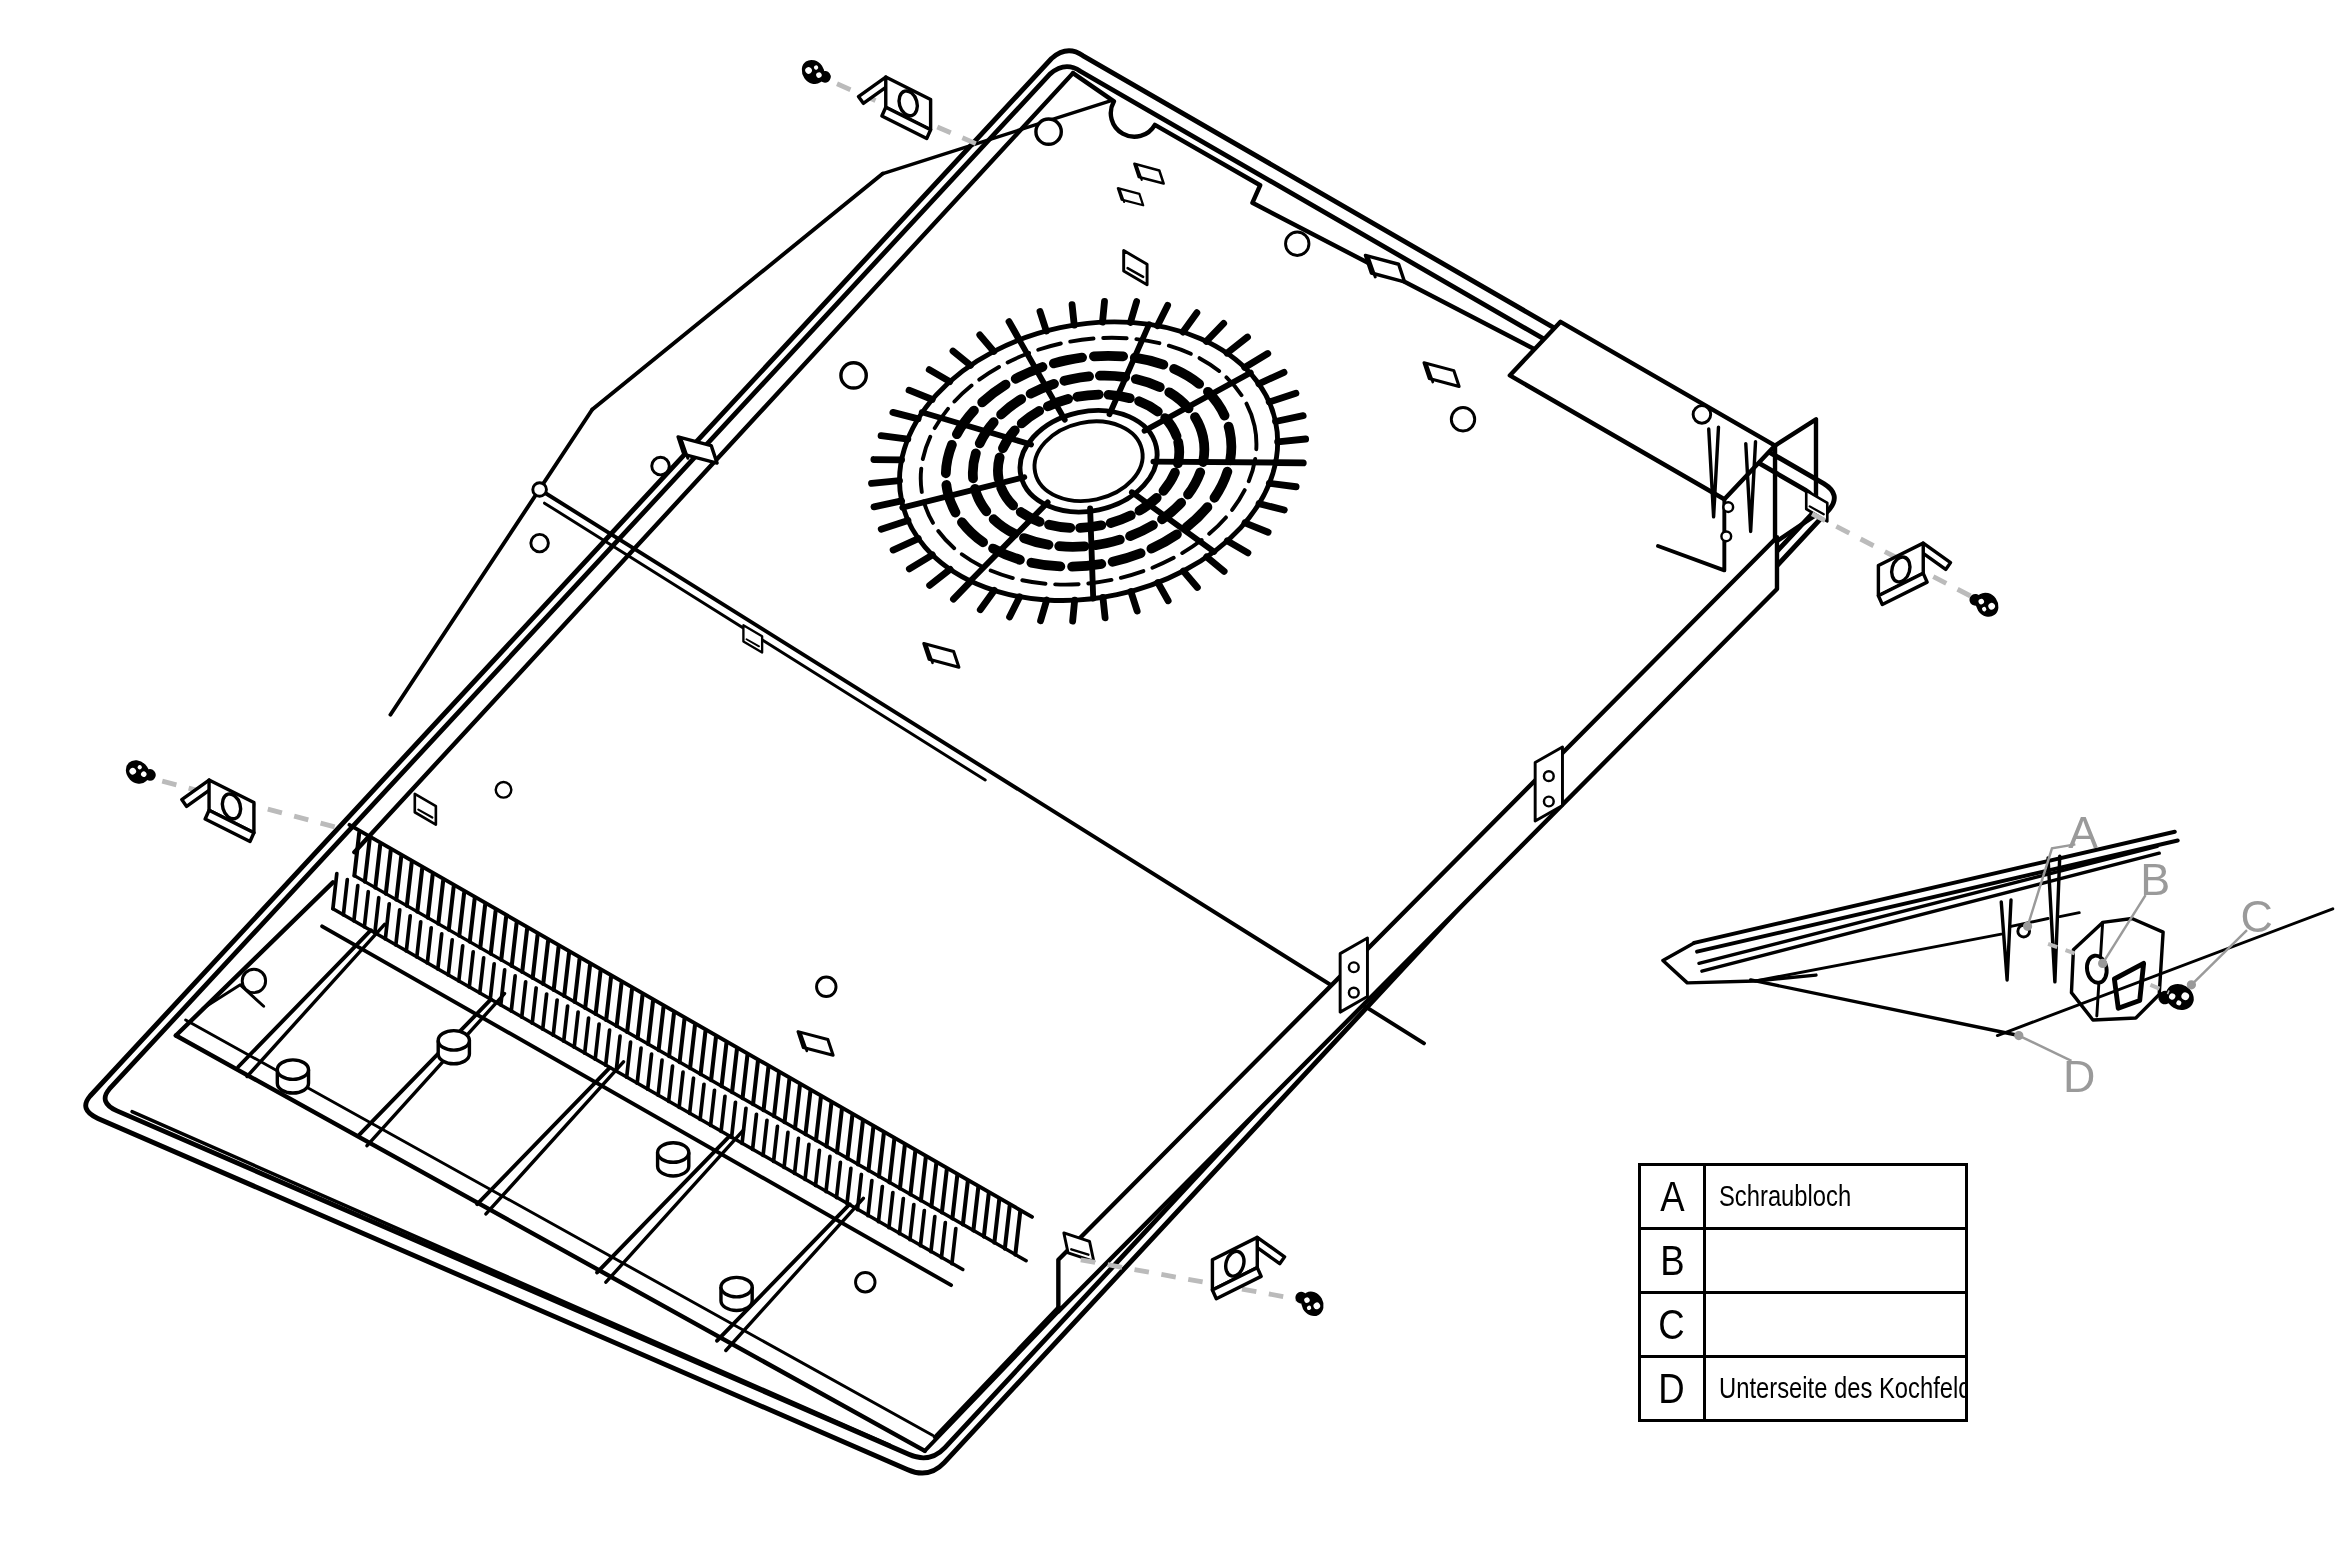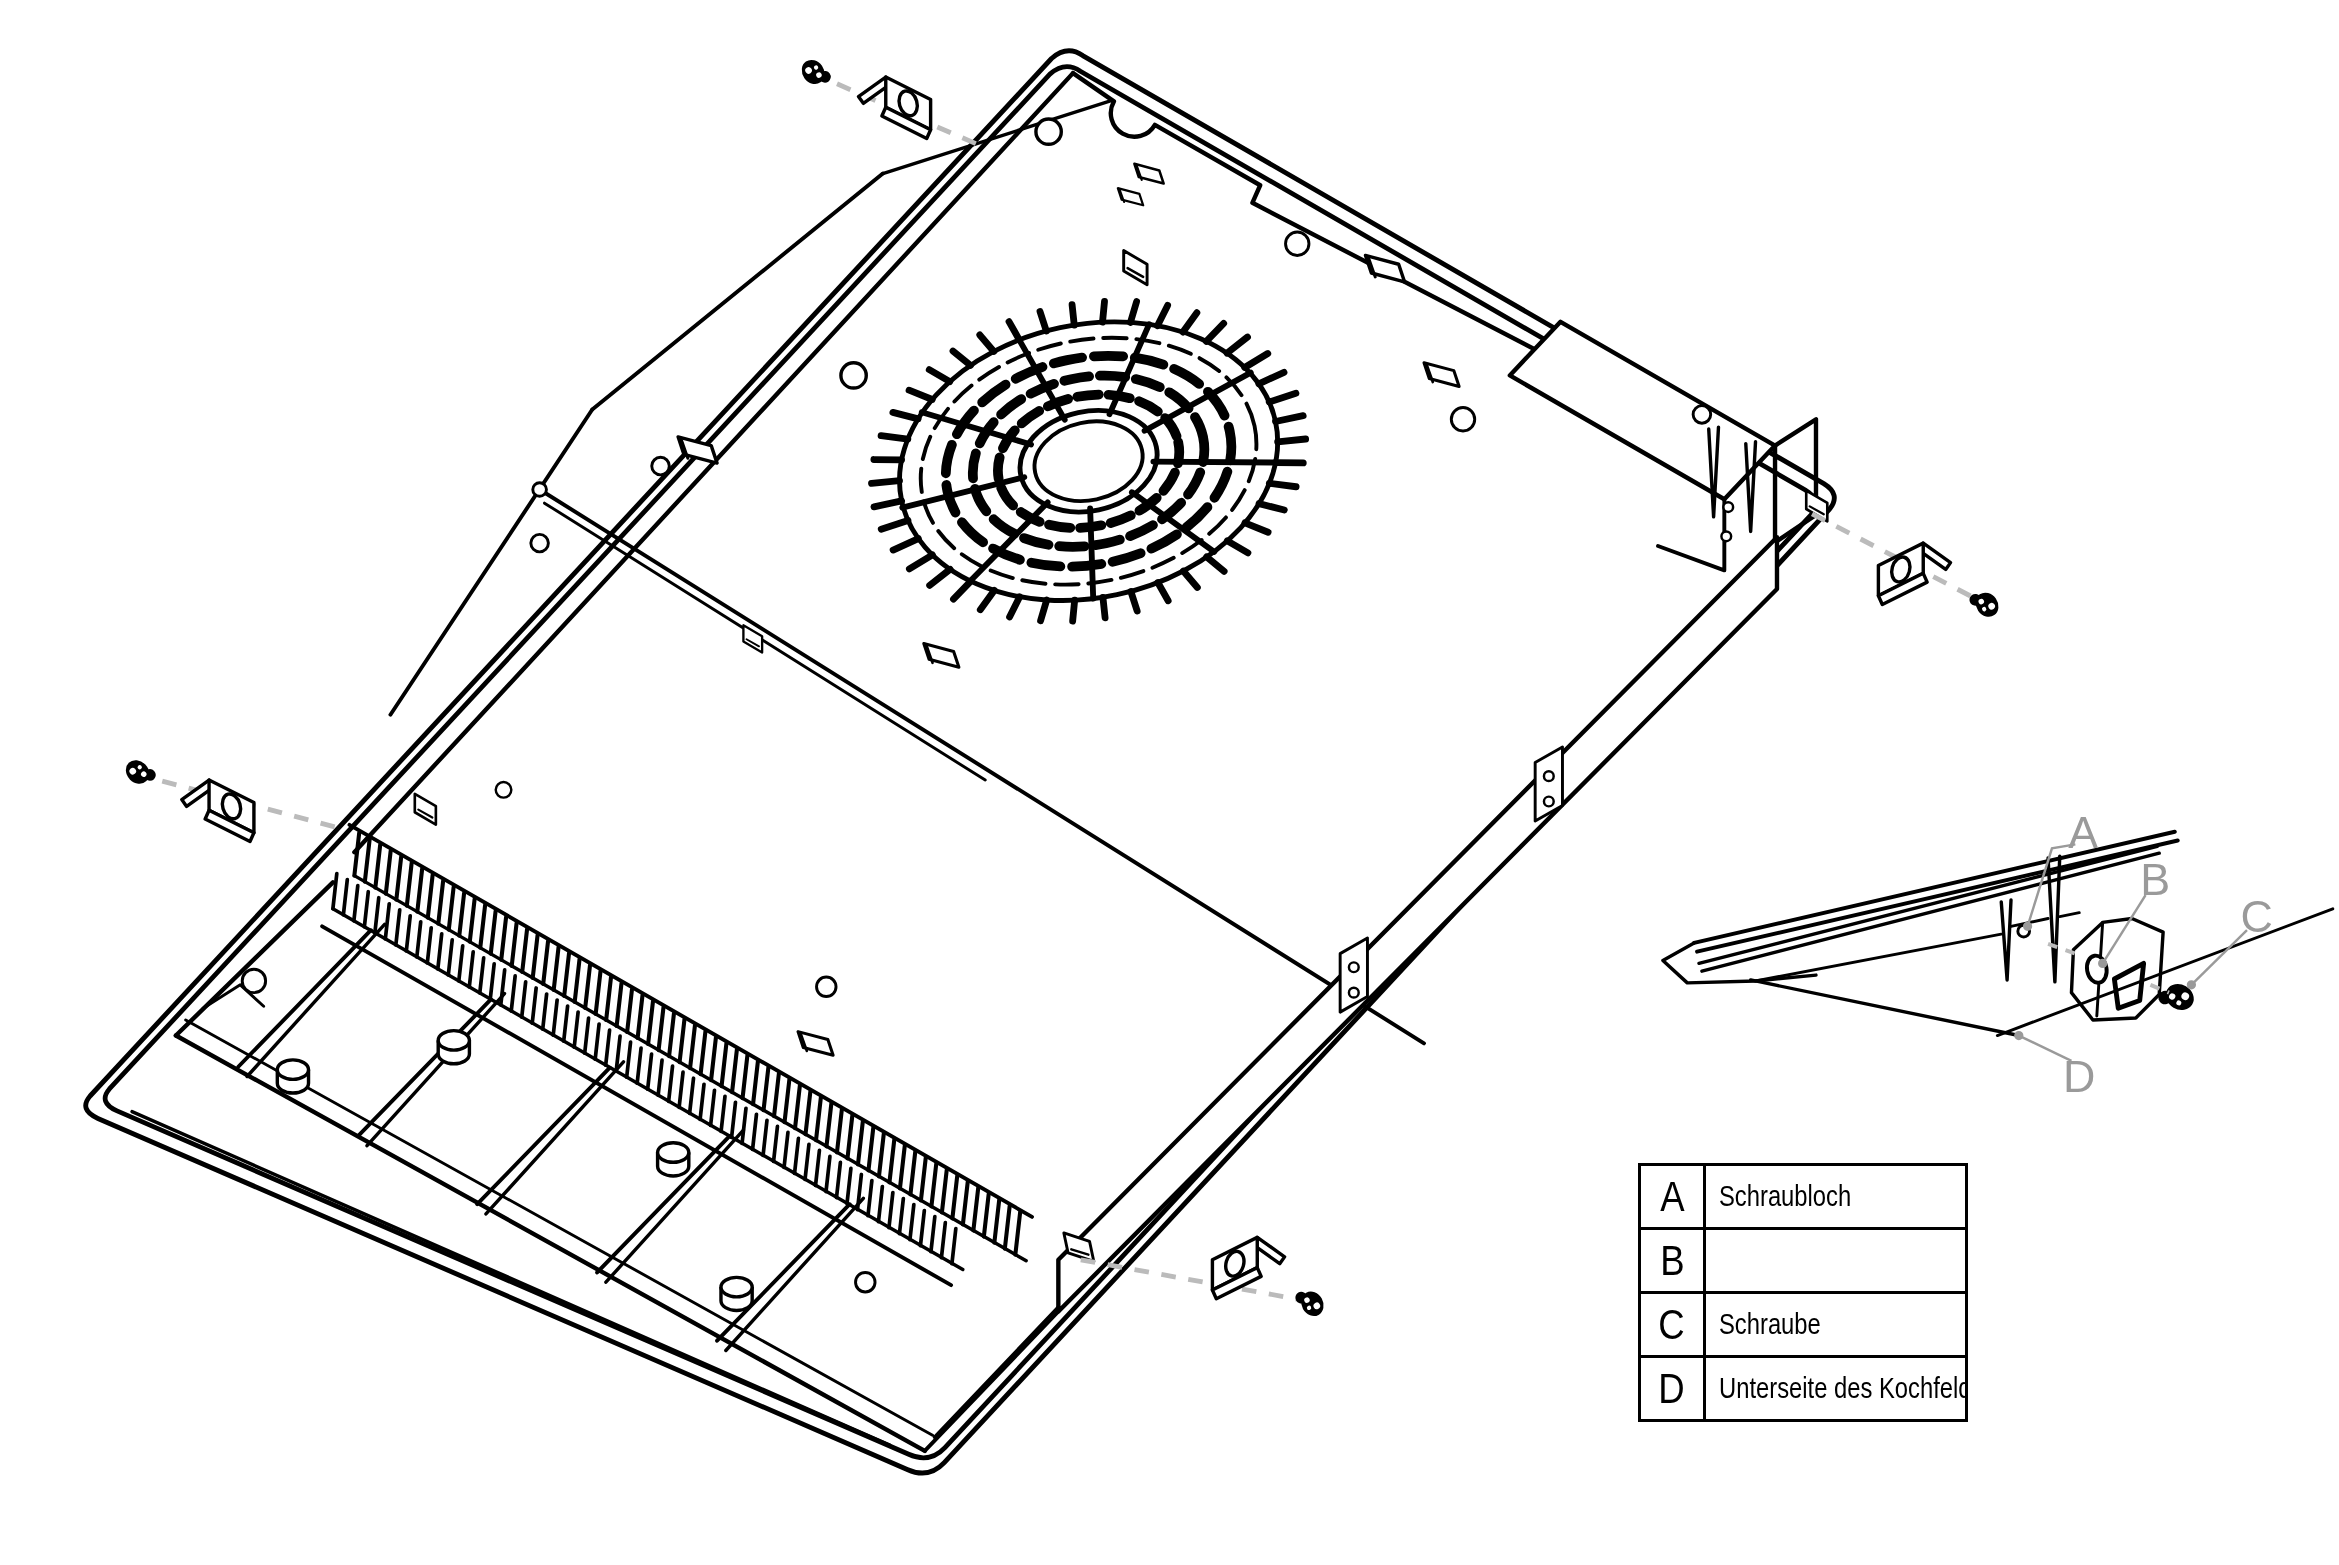--- a/index.html
+++ b/index.html
@@ -425,23 +425,20 @@
   </div>
   <div class="legend-row">
     <div class="legend-key">
           <span>B</span>
         </div>
   </div>
   <div class="legend-row">
     <div class="legend-key">
           <span>C</span>
         </div>
-    <div class="legend-label">
-          <span>Schraube</span>
-        </div>
   </div>
   <div class="legend-row">
     <div class="legend-key">
           <span>D</span>
         </div>
     <div class="legend-label">
           <span>Unterseite des Kochfelds</span>
         </div>
   </div>
 </div>

